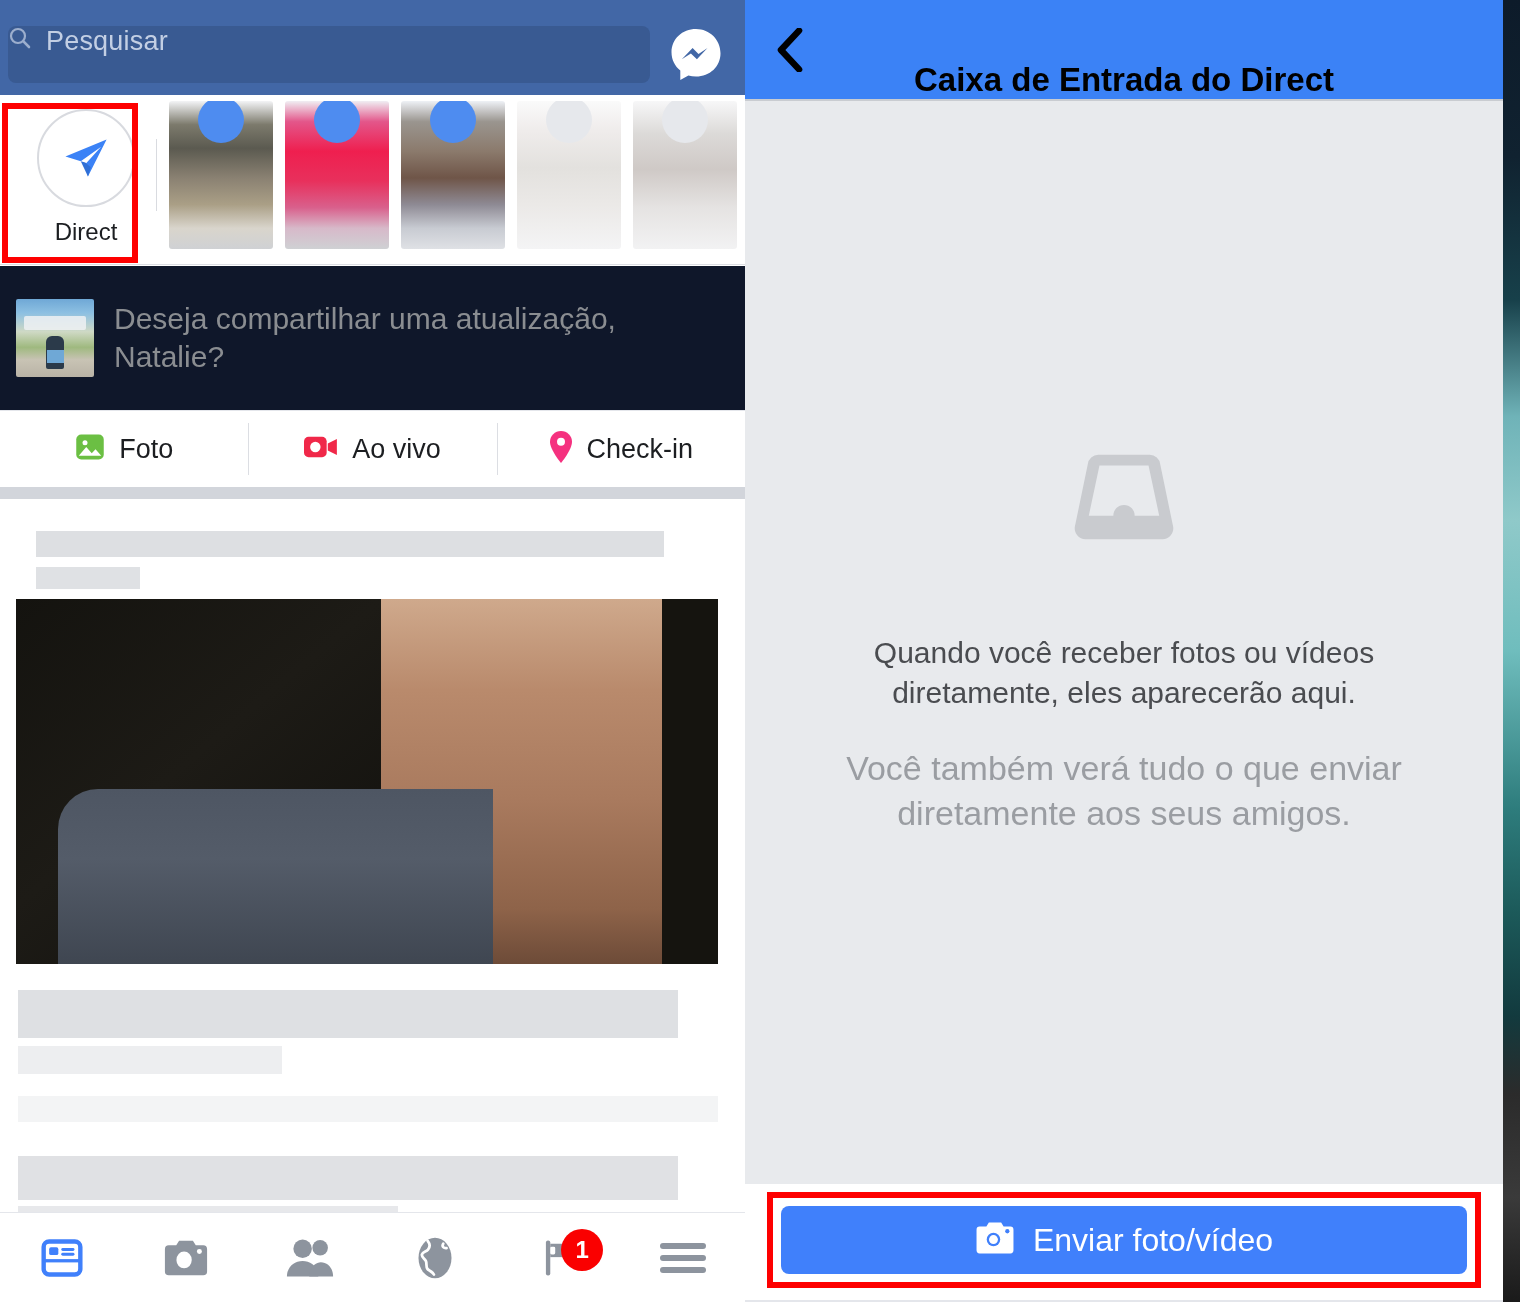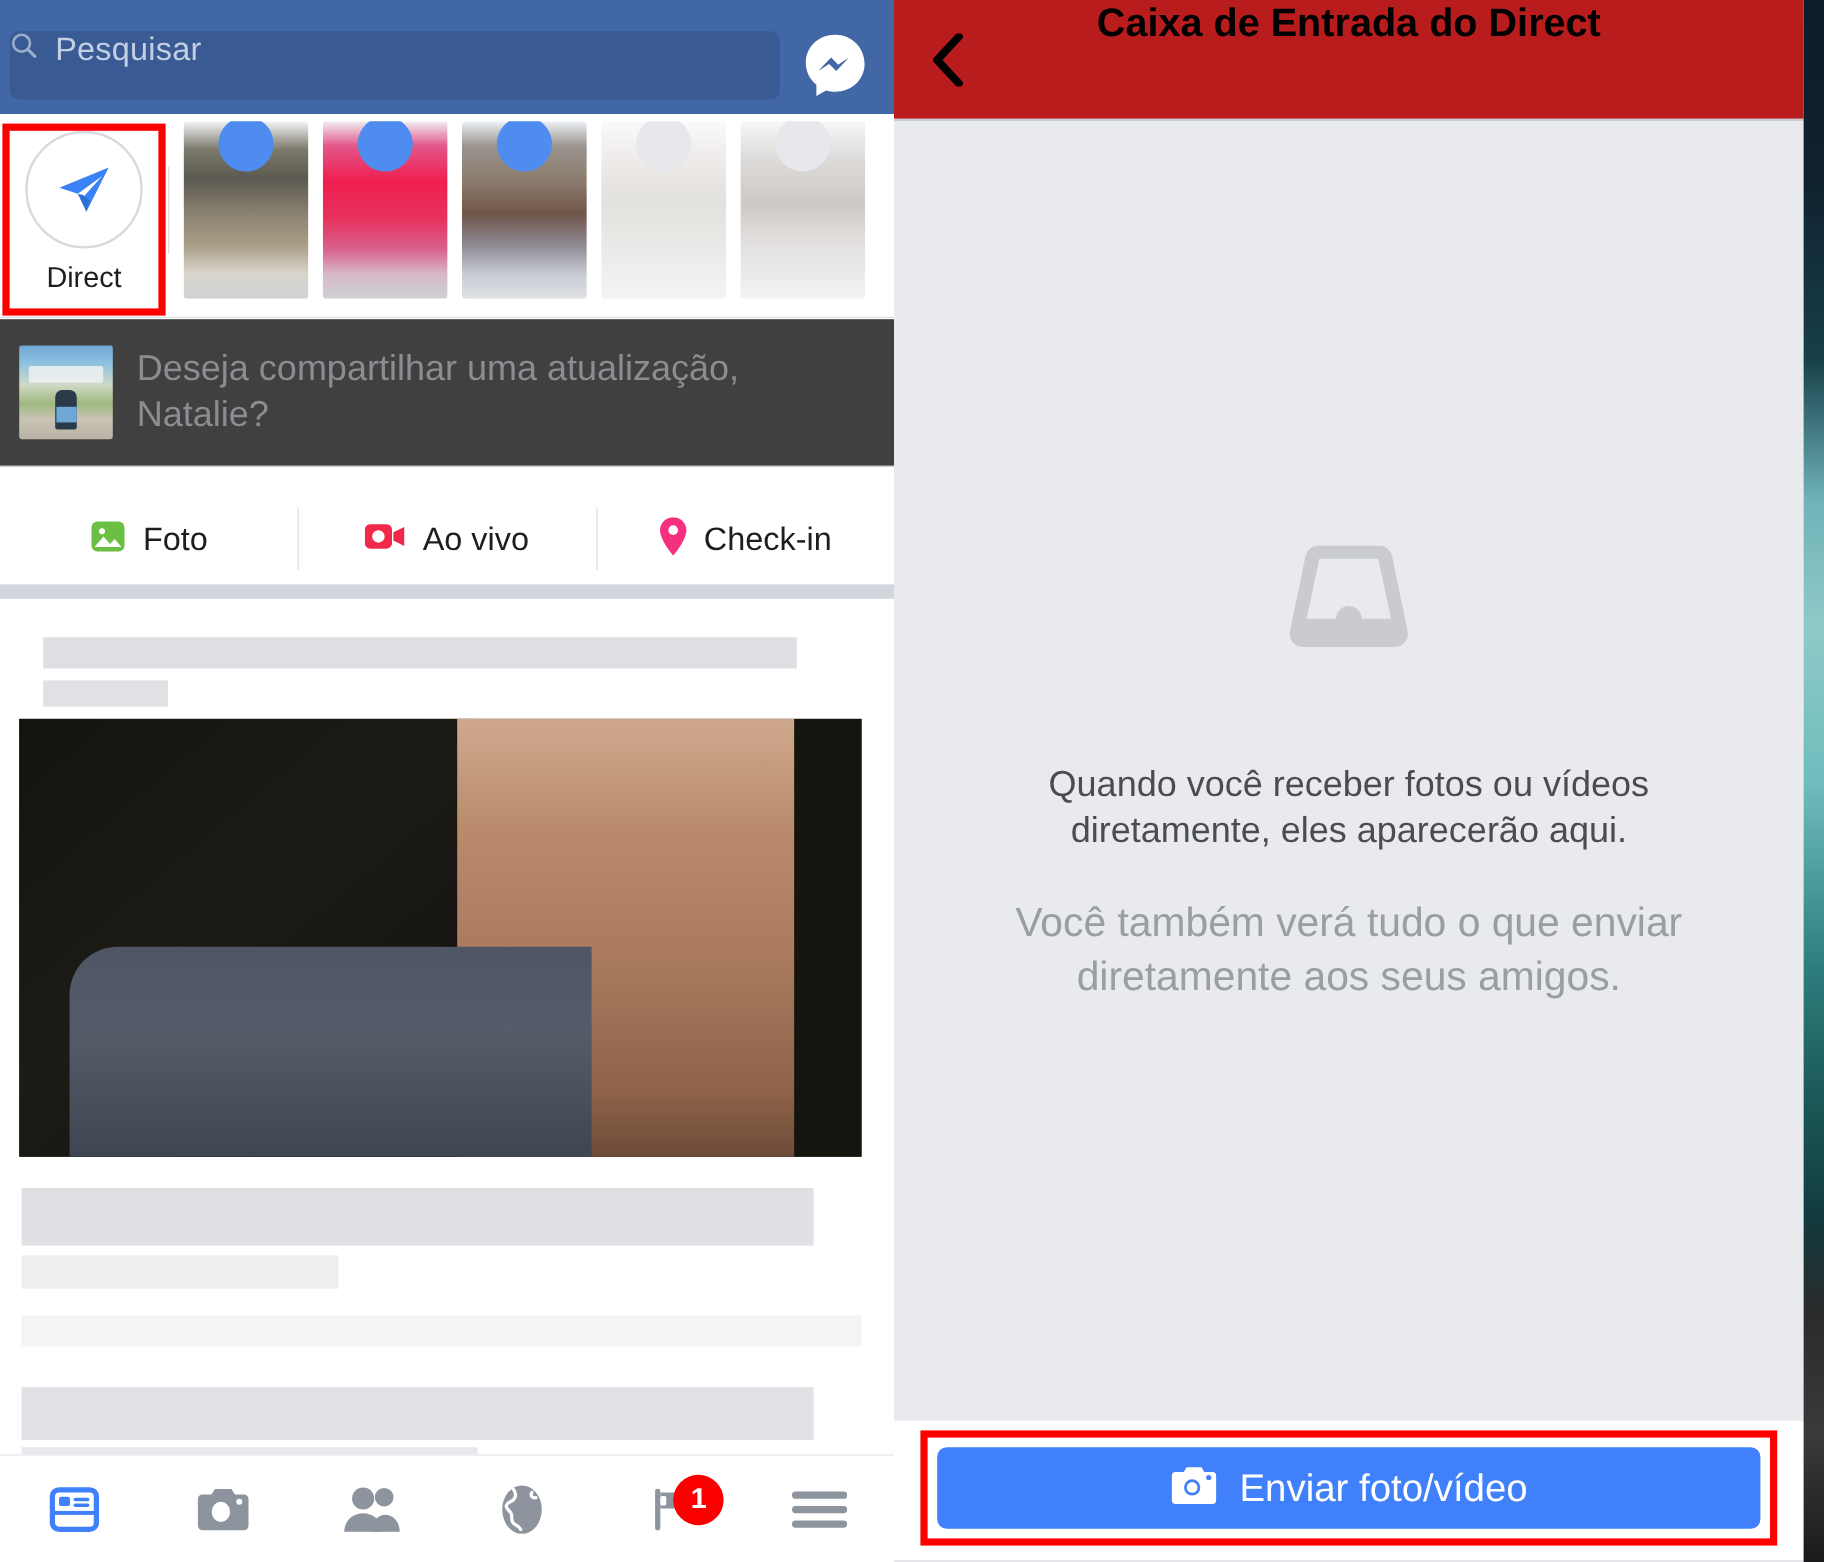--- a/index.html
+++ b/index.html
@@ -44,20 +44,21 @@
   .messenger-btn {
     position: absolute; left: 668px; top: 26px; width: 56px; height: 56px;
     display: flex; align-items: center; justify-content: center;
   }
 
   
   .stories-strip {
     position: absolute; left: 0; top: 95px; width: 745px; height: 170px;
     background: #ffffff; display: flex; align-items: flex-start;
     border-bottom: 1px solid #dcdee3;
+    padding-left: 16px;
   }
   .direct-cell {
     position: relative; width: 140px; height: 165px;
     display: flex; flex-direction: column; align-items: center;
     justify-content: center; background:#fff; flex: 0 0 auto;
   }
   .direct-circle {
     width: 98px; height: 98px; border-radius: 50%;
     border: 2px solid #d8dadf; background: #fff;
     display: flex; align-items: center; justify-content: center;
@@ -75,22 +76,22 @@
     border-radius: 3px; overflow: hidden;
   }
   .story-px { position:absolute; inset:0; }
   .story-av {
     position:absolute; left:50%; transform:translateX(-50%); top:-4px;
     width: 46px; height: 46px; border-radius:50%;
   }
 
   
   .composer {
-    position: absolute; left:0; top: 266px; width: 745px; height: 123px;
-    background:#404040; display:flex; align-items:center; padding: 0 16px;
+    position: absolute; left:0; top: 266px; width: 745px; height: 145px;
+    background:#0f172a; display:flex; align-items:center; padding: 0 16px;
     border-bottom: 1px solid #e4e6eb;
   }
   .composer-avatar {
     width: 78px; height: 78px; flex:0 0 auto; border-radius: 2px;
     background: linear-gradient(180deg,#6fa8d6 0%,#8dc0e2 18%,#cfd9c5 42%,#9fb97f 62%,#c8c3b4 78%,#b9b3a6 100%);
     position: relative; overflow: hidden;
   }
   .composer-avatar .ca-sign {
     position:absolute; left:10%; top:22%; width:80%; height:18%;
     background:#eef1f3; border-radius:2px; opacity:.85;
@@ -147,21 +148,21 @@
   .post-photo .pp-right { position:absolute; right:0; top:0; width:8%; height:100%;
     background:#15140f; }
 
   
   .right-panel {
     position: absolute; left: 745px; top: 0; width: 758px; height: 1302px;
     background: #ffffff;
   }
   .dm-header {
     position: absolute; left:0; top:0; width: 758px; height: 99px;
-    background:#b91c1c; display:flex; align-items:flex-start;
+    background:#3b82f6; display:flex; align-items:flex-end;
   }
   .dm-back {
     width: 90px; height: 99px; display:flex; align-items:center;
     justify-content:center; flex:0 0 auto;
   }
   .dm-title {
     font-size: 33px; font-weight: bold; color:#000;
     flex:1 1 auto; text-align:center; padding-right: 90px;
   }
   .dm-header-rule {

